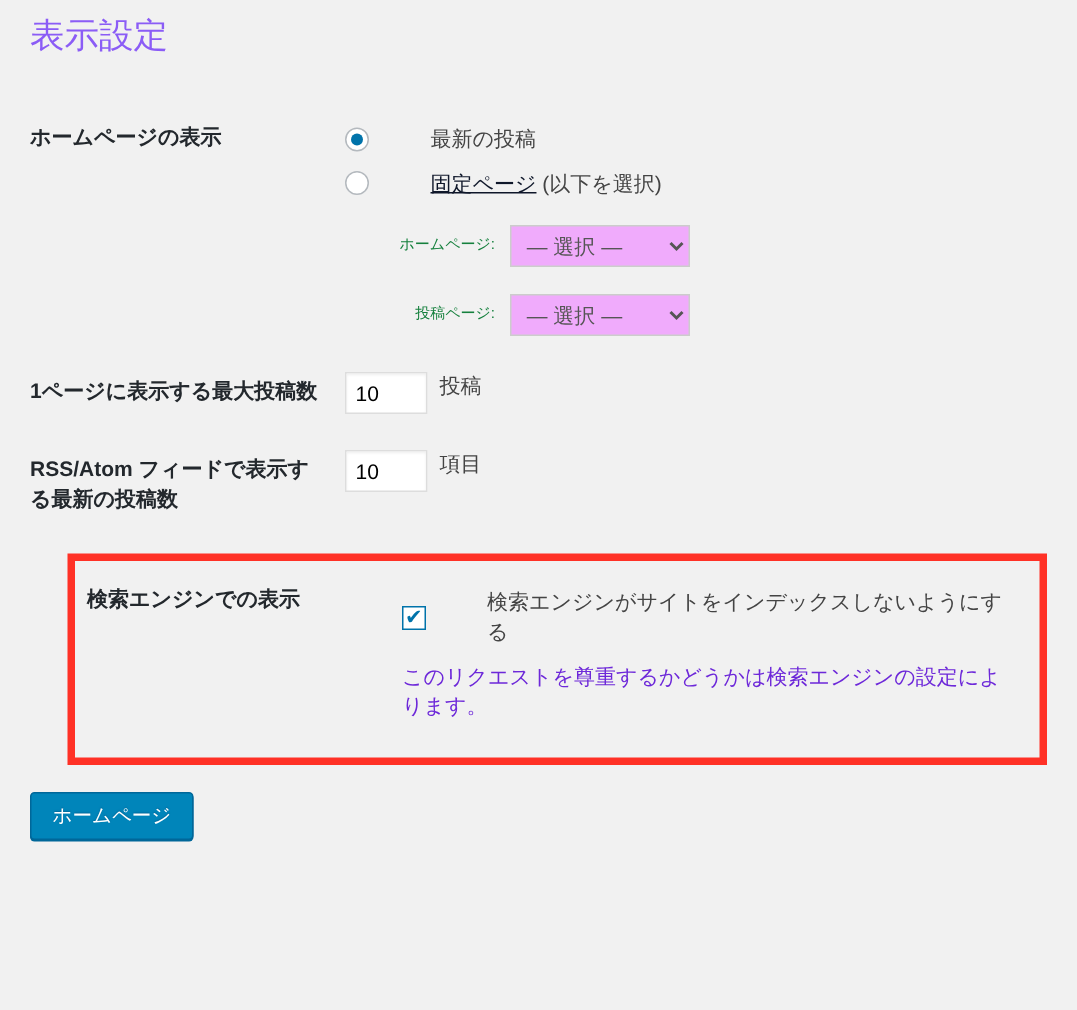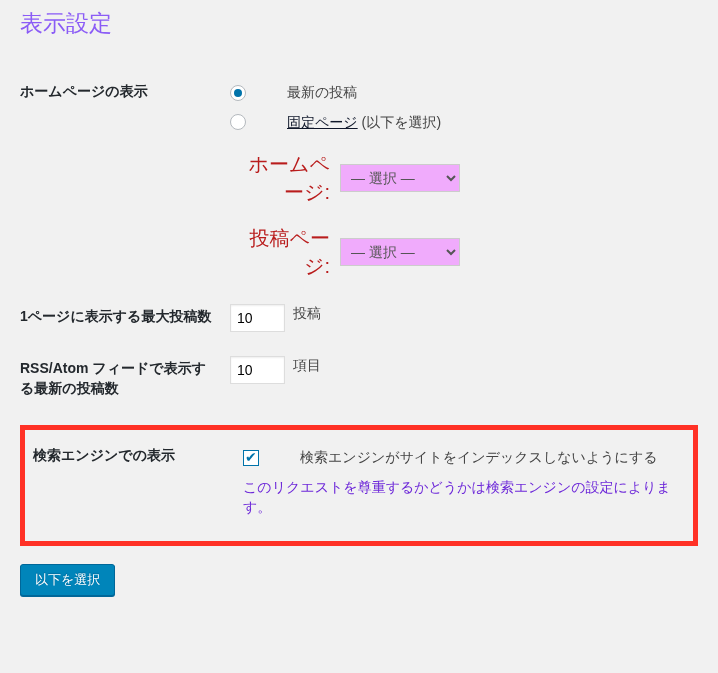--- a/index.html
+++ b/index.html
@@ -75,22 +75,22 @@
     a.link { color: #0f172a; text-decoration: underline; }
     .sublabel-row {
       display: flex;
       align-items: center;
       margin: 18px 0 0 0;
     }
     .sublabel-row .lbl {
       width: 100px;
       text-align: right;
       margin-right: 10px;
-      font-size: 20px;
-      color: #b91c1c;
+      font-size: 10px;
+      color: #15803d;
     }
     select {
       width: 120px;
       height: 28px;
       background: #f0abfc;
       border: 1px solid #ccc;
       color: #555;
       font-size: 14px;
       padding: 0 6px;
     }
@@ -102,20 +102,21 @@
       padding: 0 6px;
       font-size: 14px;
       margin-right: 8px;
       box-shadow: inset 0 1px 2px rgba(0,0,0,0.07);
     }
     .unit { color: #444; }
     .highlight-box {
       border: 5px solid #ff3126;
       padding: 12px 8px 12px 8px;
       margin-top: 12px;
+      margin-left: 25px;
     }
     .highlight-box th { padding-top: 4px; }
     .highlight-box td { padding-top: 2px; }
     .desc { color: #6d28d9; font-size: 14px; margin-top: 6px; }
     .save-btn {
       margin-top: 18px;
       display: inline-block;
       background: #0085ba;
       border: 1px solid #006799;
       color: #fff;
@@ -200,16 +201,16 @@
           <input type="checkbox" checked="" style="">
           <label>検索エンジンがサイトをインデックスしないようにする</label>
         </div>
         <div class="desc">このリクエストを尊重するかどうかは検索エンジンの設定によります。</div>
       </td>
     </tr>
   </tbody>
     </table>
 </div>
 
-<button class="save-btn">以下を選択</button>
+<button class="save-btn">ホームページ</button>
 
 
 
 
 </body></html>

